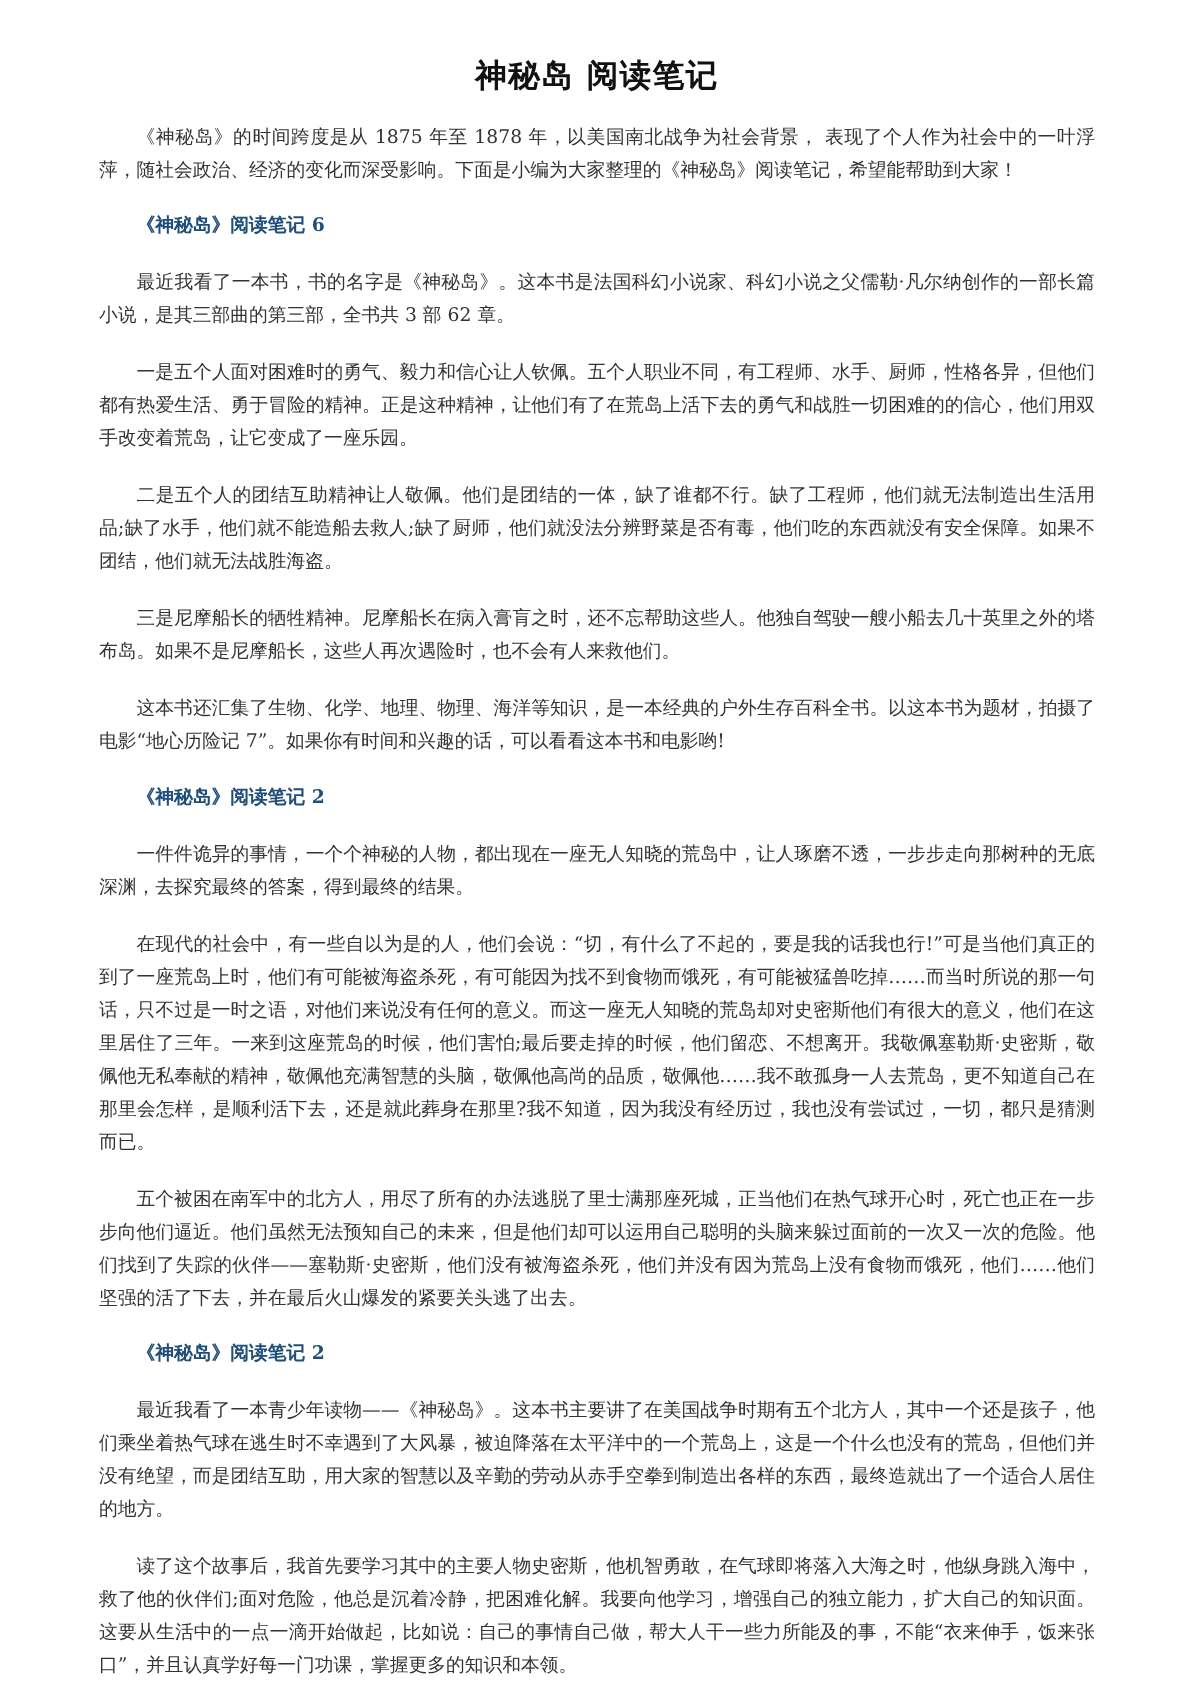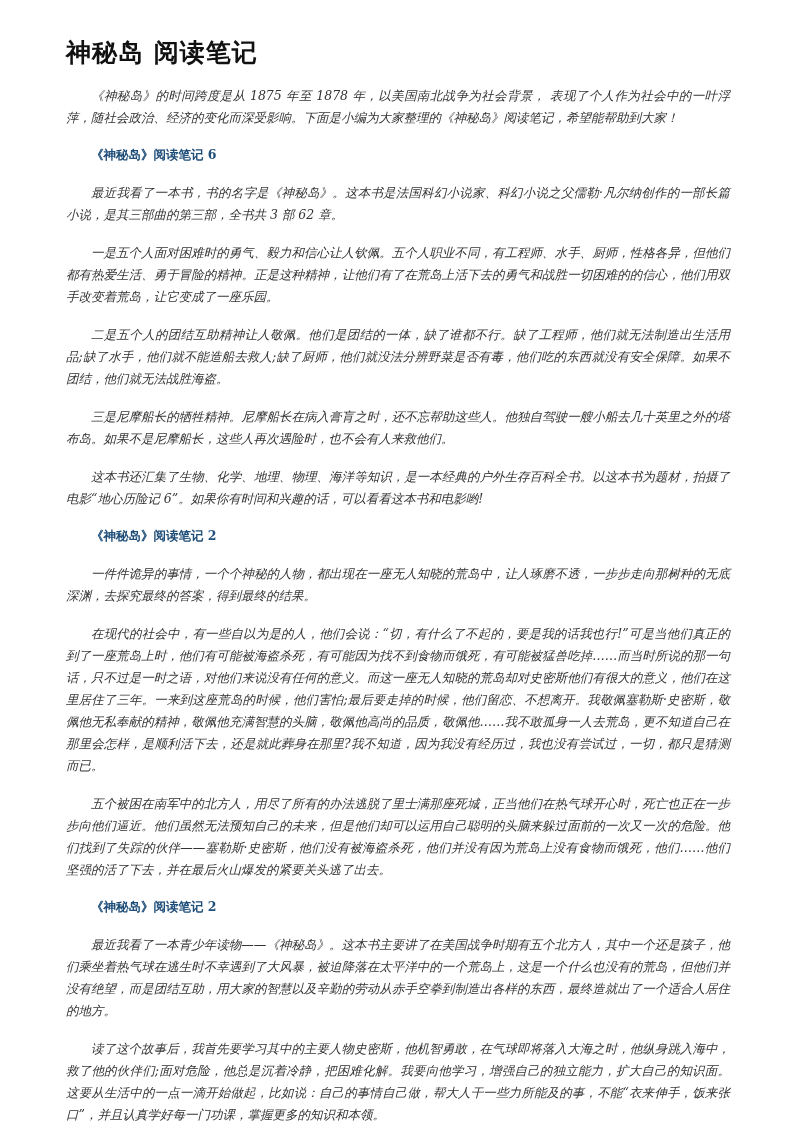--- a/index.html
+++ b/index.html
@@ -1,38 +1,38 @@
 <!DOCTYPE html>
 <html><head>
 <meta charset="utf-8">
 <style>
   html, body { margin: 0; padding: 0; background: #ffffff; }
   body { width: 794px; height: 1123px; position: relative; overflow: hidden;
          font-family: "DejaVu Serif", "Liberation Serif", serif; color: #222; }
   .page { position: absolute; left: 66px; top: 30px; width: 664px; }
-  .title { font-family: "DejaVu Sans", "Liberation Sans", sans-serif;
-           font-size: 25px; font-weight: bold; color: #111; margin: 6px 0 16px 0; letter-spacing: 1px; }
+  .title { text-align: center; font-family: "DejaVu Sans", "Liberation Sans", sans-serif;
+           font-size: 21px; font-weight: bold; color: #111; margin: 6px 0 16px 0; letter-spacing: 1px; }
   p { margin: 16px 0 15px 0; font-size: 12.5px; line-height: 22px; text-indent: 2em;
-      text-align: justify; color: #333; font-style: italic; }
+      text-align: justify; color: #333; }
   h2 { font-size: 12.5px; font-weight: bold; color: #1f4e79; margin: 0 0 16px 0;
        padding-left: 2em; line-height: 22px; }
 </style>
 </head>
 <body>
 
 <div class="page">
   <div class="title">神秘岛 阅读笔记</div>
   <p>《神秘岛》的时间跨度是从 1875 年至 1878 年，以美国南北战争为社会背景， 表现了个人作为社会中的一叶浮萍，随社会政治、经济的变化而深受影响。下面是小编为大家整理的《神秘岛》阅读笔记，希望能帮助到大家！</p>
 
   <h2>《神秘岛》阅读笔记 6</h2>
   <p>最近我看了一本书，书的名字是《神秘岛》。这本书是法国科幻小说家、科幻小说之父儒勒·凡尔纳创作的一部长篇小说，是其三部曲的第三部，全书共 3 部 62 章。</p>
   <p>一是五个人面对困难时的勇气、毅力和信心让人钦佩。五个人职业不同，有工程师、水手、厨师，性格各异，但他们都有热爱生活、勇于冒险的精神。正是这种精神，让他们有了在荒岛上活下去的勇气和战胜一切困难的的信心，他们用双手改变着荒岛，让它变成了一座乐园。</p>
   <p>二是五个人的团结互助精神让人敬佩。他们是团结的一体，缺了谁都不行。缺了工程师，他们就无法制造出生活用品;缺了水手，他们就不能造船去救人;缺了厨师，他们就没法分辨野菜是否有毒，他们吃的东西就没有安全保障。如果不团结，他们就无法战胜海盗。</p>
   <p>三是尼摩船长的牺牲精神。尼摩船长在病入膏肓之时，还不忘帮助这些人。他独自驾驶一艘小船去几十英里之外的塔布岛。如果不是尼摩船长，这些人再次遇险时，也不会有人来救他们。</p>
-  <p>这本书还汇集了生物、化学、地理、物理、海洋等知识，是一本经典的户外生存百科全书。以这本书为题材，拍摄了电影“地心历险记 6”。如果你有时间和兴趣的话，可以看看这本书和电影哟!</p>
+  <p>这本书还汇集了生物、化学、地理、物理、海洋等知识，是一本经典的户外生存百科全书。以这本书为题材，拍摄了电影“地心历险记 7”。如果你有时间和兴趣的话，可以看看这本书和电影哟!</p>
 
   <h2>《神秘岛》阅读笔记 2</h2>
   <p>一件件诡异的事情，一个个神秘的人物，都出现在一座无人知晓的荒岛中，让人琢磨不透，一步步走向那树种的无底深渊，去探究最终的答案，得到最终的结果。</p>
   <p>在现代的社会中，有一些自以为是的人，他们会说：“切，有什么了不起的，要是我的话我也行!”可是当他们真正的到了一座荒岛上时，他们有可能被海盗杀死，有可能因为找不到食物而饿死，有可能被猛兽吃掉……而当时所说的那一句话，只不过是一时之语，对他们来说没有任何的意义。而这一座无人知晓的荒岛却对史密斯他们有很大的意义，他们在这里居住了三年。一来到这座荒岛的时候，他们害怕;最后要走掉的时候，他们留恋、不想离开。我敬佩塞勒斯·史密斯，敬佩他无私奉献的精神，敬佩他充满智慧的头脑，敬佩他高尚的品质，敬佩他……我不敢孤身一人去荒岛，更不知道自己在那里会怎样，是顺利活下去，还是就此葬身在那里?我不知道，因为我没有经历过，我也没有尝试过，一切，都只是猜测而已。</p>
   <p>五个被困在南军中的北方人，用尽了所有的办法逃脱了里士满那座死城，正当他们在热气球开心时，死亡也正在一步步向他们逼近。他们虽然无法预知自己的未来，但是他们却可以运用自己聪明的头脑来躲过面前的一次又一次的危险。他们找到了失踪的伙伴——塞勒斯·史密斯，他们没有被海盗杀死，他们并没有因为荒岛上没有食物而饿死，他们……他们坚强的活了下去，并在最后火山爆发的紧要关头逃了出去。</p>
 
   <h2>《神秘岛》阅读笔记 2</h2>
   <p>最近我看了一本青少年读物——《神秘岛》。这本书主要讲了在美国战争时期有五个北方人，其中一个还是孩子，他们乘坐着热气球在逃生时不幸遇到了大风暴，被迫降落在太平洋中的一个荒岛上，这是一个什么也没有的荒岛，但他们并没有绝望，而是团结互助，用大家的智慧以及辛勤的劳动从赤手空拳到制造出各样的东西，最终造就出了一个适合人居住的地方。</p>
   <p>读了这个故事后，我首先要学习其中的主要人物史密斯，他机智勇敢，在气球即将落入大海之时，他纵身跳入海中，救了他的伙伴们;面对危险，他总是沉着冷静，把困难化解。我要向他学习，增强自己的独立能力，扩大自己的知识面。这要从生活中的一点一滴开始做起，比如说：自己的事情自己做，帮大人干一些力所能及的事，不能“衣来伸手，饭来张口”，并且认真学好每一门功课，掌握更多的知识和本领。</p>
 </div>

